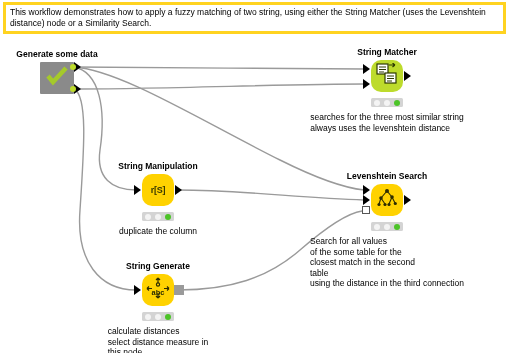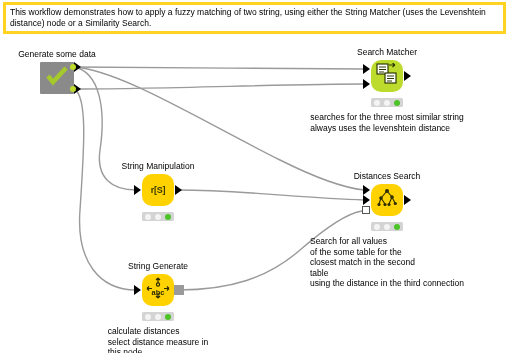--- a/index.html
+++ b/index.html
@@ -53,21 +53,21 @@
   .node {
     position: absolute;
   }
   .node-title {
     position: absolute;
     left: 50%;
     transform: translateX(-50%);
     bottom: 100%;
     margin-bottom: 3px;
     font-size: 8.5px;
-    font-weight: normal;
+    font-weight: bold;
     color: #000;
     white-space: nowrap;
     font-family: "Liberation Sans", sans-serif;
   }
   .node-body {
     position: relative;
     width: 32px;
     height: 32px;
     border-radius: 10px;
     display: flex;
@@ -192,21 +192,21 @@
         </svg>
       </span>
       <span class="port-dot" style="top:2px;"></span>
       <span class="port-dot" style="top:24px;"></span>
       <span class="port-out" style="top:0px; right:-7px;"></span>
       <span class="port-out" style="top:22px; right:-7px;"></span>
     </div>
   </div>
 
   <div class="node" style="left:371px; top:60px;">
-    <div class="node-title">Search Matcher</div>
+    <div class="node-title">String Matcher</div>
     <div class="node-body lime">
       <span class="glyph">
         <svg width="22" height="22" viewBox="0 0 22 22">
           <rect x="1" y="1" width="11" height="10" fill="#ffffff" stroke="#2d3a00" stroke-width="1.2"></rect>
           <line x1="3" y1="4" x2="10" y2="4" stroke="#2d3a00" stroke-width="1"></line>
           <line x1="3" y1="6.5" x2="10" y2="6.5" stroke="#2d3a00" stroke-width="1"></line>
           <line x1="3" y1="9" x2="8" y2="9" stroke="#2d3a00" stroke-width="1"></line>
           <rect x="9" y="10" width="11" height="10" fill="#ffffff" stroke="#2d3a00" stroke-width="1.2"></rect>
           <line x1="11" y1="13" x2="18" y2="13" stroke="#2d3a00" stroke-width="1"></line>
           <line x1="11" y1="15.5" x2="18" y2="15.5" stroke="#2d3a00" stroke-width="1"></line>
@@ -232,24 +232,25 @@
     <div class="node-body amber">
       <span class="fs-glyph">r[S]</span>
       <span class="port-in" style="top:11px;"></span>
       <span class="port-out" style="top:11px;"></span>
     </div>
     <div class="status-bar">
       <span class="status-dot"></span>
       <span class="status-dot"></span>
       <span class="status-dot on"></span>
     </div>
+    <div class="node-desc">duplicate the column</div>
   </div>
 
   <div class="node" style="left:371px; top:184px;">
-    <div class="node-title">Distances Search</div>
+    <div class="node-title">Levenshtein Search</div>
     <div class="node-body amber">
       <span class="glyph">
         <svg width="22" height="22" viewBox="0 0 22 22">
           <path d="M11,4 L5,11 M11,4 L16,10 M5,11 L3,17 M5,11 L9,17 M16,10 L13,17 M16,10 L19,16" stroke="#2d2d00" stroke-width="1.1" fill="none"></path>
           <circle cx="11" cy="4" r="2" fill="#2d2d00"></circle>
           <circle cx="5" cy="11" r="1.8" fill="#2d2d00"></circle>
           <circle cx="16" cy="10" r="1.8" fill="#2d2d00"></circle>
           <circle cx="3" cy="17.5" r="1.6" fill="#2d2d00"></circle>
           <circle cx="9" cy="17.5" r="1.6" fill="#2d2d00"></circle>
           <circle cx="13" cy="17.5" r="1.6" fill="#2d2d00"></circle>

